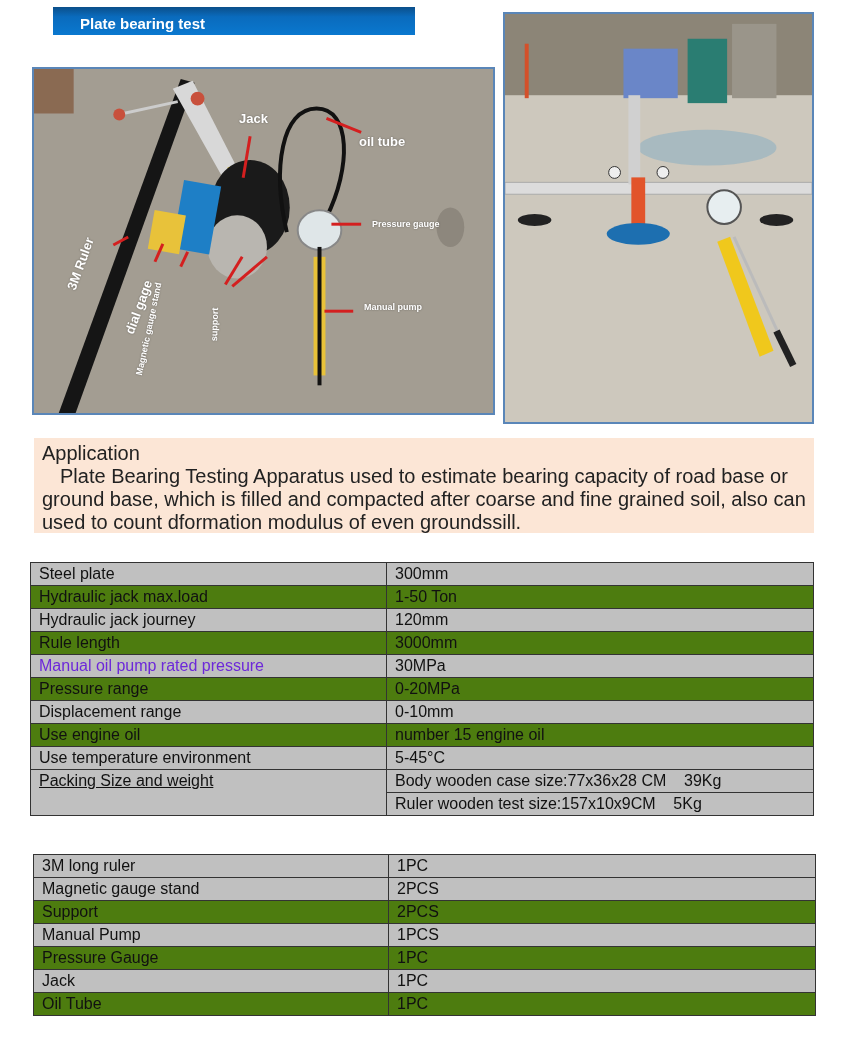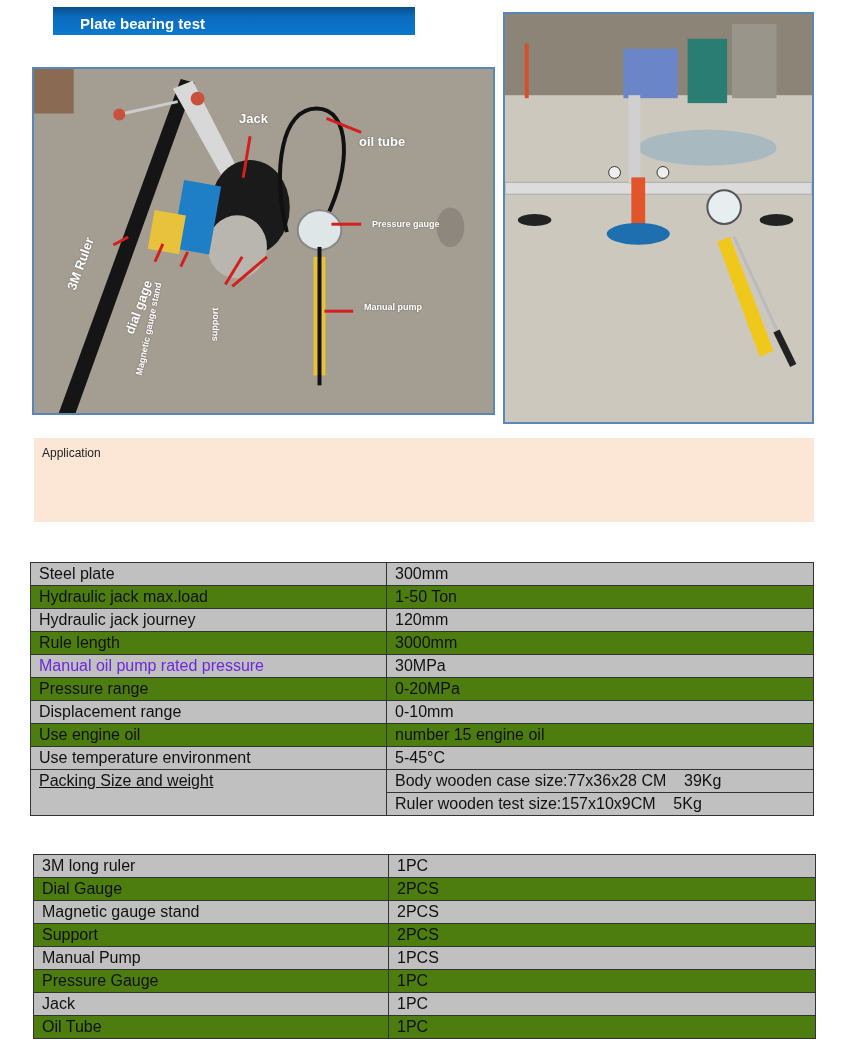--- a/index.html
+++ b/index.html
@@ -12,22 +12,22 @@
   .title-bar span { position: absolute; left: 27px; top: 8px; color: #fff;
     font-weight: bold; font-size: 15px; }
 
   .photo { position: absolute; box-sizing: border-box; border: 2px solid #5a86b8; overflow: hidden; }
   .photo1 { left: 32px; top: 67px; width: 463px; height: 348px; background: #9c968c; }
   .photo2 { left: 503px; top: 12px; width: 311px; height: 412px; background: #c9c4b8; }
   .photo svg { position: absolute; left: 0; top: 0; width: 100%; height: 100%; }
   .lbl { position: absolute; color: #fff; font-weight: bold; white-space: nowrap;
          text-shadow: 0 0 2px rgba(0,0,0,0.4); }
 
-  .app-box { position: absolute; left: 34px; top: 438px; width: 780px; height: 84px;
-    background: #fce6d6; box-sizing: border-box; padding: 4px 8px; font-size: 12px; line-height: 23px; color: #222; }
+  .app-box { position: absolute; left: 34px; top: 438px; width: 780px; height: 95px;
+    background: #fce6d6; box-sizing: border-box; padding: 4px 8px; font-size: 20px; line-height: 23px; color: #222; }
   .app-box .heading { display:block; }
   .app-box .body { display:block; text-indent: 18px; }
 
   table { position: absolute; border-collapse: collapse; font-size: 16px; color: #111; }
   td { border: 1px solid #333; padding: 0 8px; height: 23px; line-height: 22px; box-sizing: border-box; }
   .spec { left: 30px; top: 562px; width: 784px; }
   .spec td.k { width: 356px; }
   .parts { left: 33px; top: 854px; width: 783px; border-radius: 12px; }
   .parts td.k { width: 355px; }
   tr.light td { background: #c0c0c0; }
@@ -114,20 +114,21 @@
     <circle cx="222" cy="195" r="17" fill="#e7eef0" stroke="#555" stroke-width="2"></circle>
 
     <polygon points="215,230 228,225 272,340 258,346" fill="#f0c81c"></polygon>
     <line x1="232" y1="225" x2="292" y2="355" stroke="#bbb" stroke-width="3"></line>
     <line x1="275" y1="320" x2="292" y2="355" stroke="#222" stroke-width="7"></line>
   </svg>
 </div>
 
 <div class="app-box">
   <span class="heading">Application</span>
+  <span class="body">Plate Bearing Testing Apparatus used to estimate bearing capacity of road base or ground base, which is filled and compacted after coarse and fine grained soil, also can used to count dformation modulus of even groundssill.</span>
 </div>
 
 <table class="spec">
   <tbody>
     <tr class="light">
         <td class="k">Steel plate</td>
         <td>300mm</td>
       </tr>
     <tr class="dark">
         <td class="k">Hydraulic jack max.load</td>
@@ -170,24 +171,20 @@
     </tr>
   </tbody>
 </table>
 
 <table class="parts">
   <tbody>
     <tr class="light">
         <td class="k">3M long ruler</td>
         <td>1PC</td>
       </tr>
-    <tr class="dark">
-        <td class="k">Dial Gauge</td>
-        <td>2PCS</td>
-      </tr>
     <tr class="light">
         <td class="k">Magnetic gauge stand</td>
         <td>2PCS</td>
       </tr>
     <tr class="dark">
         <td class="k">Support</td>
         <td>2PCS</td>
       </tr>
     <tr class="light">
         <td class="k">Manual Pump</td>

